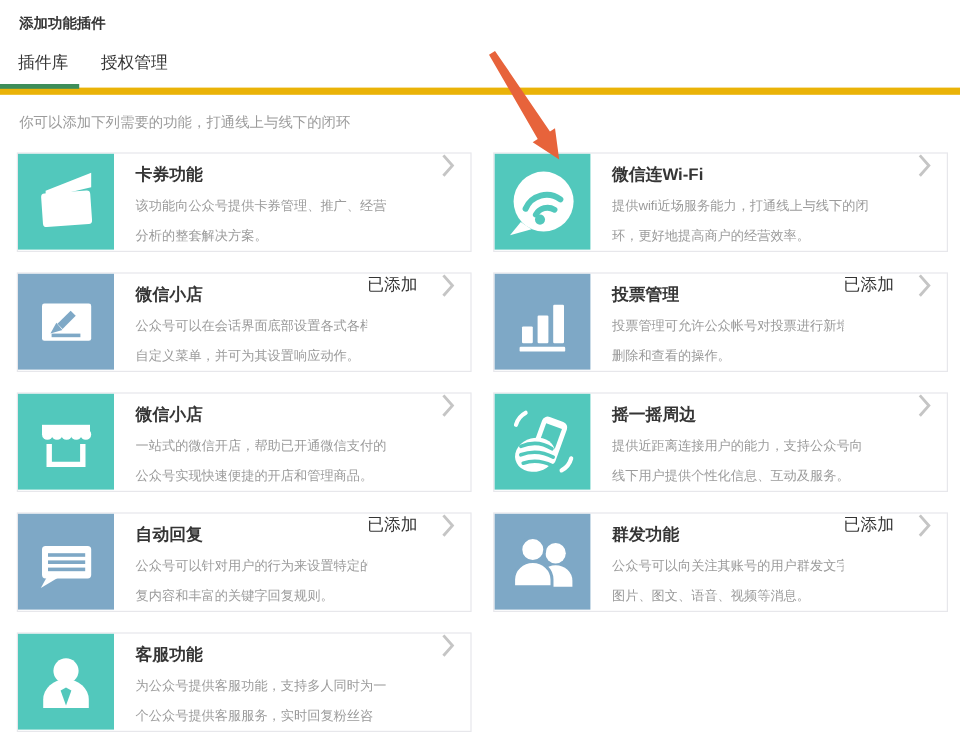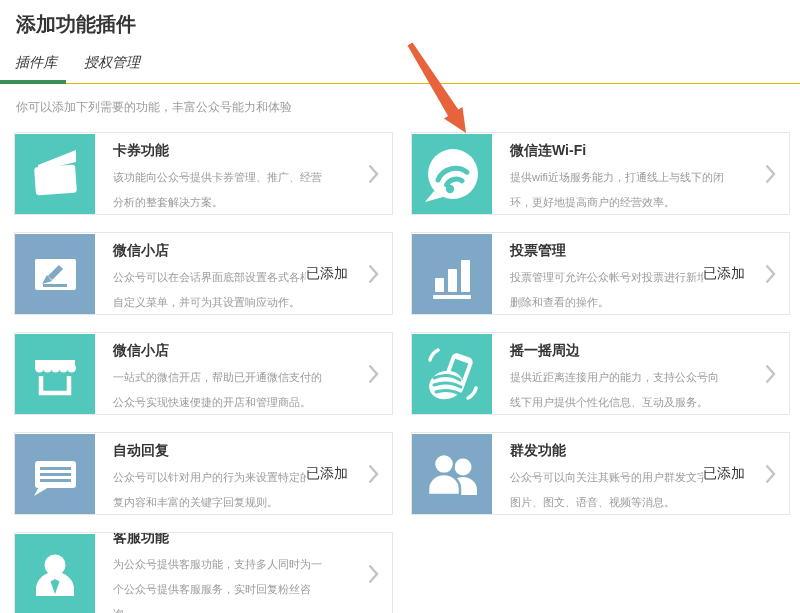--- a/index.html
+++ b/index.html
@@ -4,31 +4,30 @@
 <style>
   * { margin: 0; padding: 0; box-sizing: border-box; }
   html, body { width: 800px; height: 613px; overflow: hidden; }
   body {
     font-family: "Liberation Sans", "DejaVu Sans", sans-serif;
     background: #ffffff;
     color: #353535;
     position: relative;
   }
   .page-title {
-    font-size: 20px;
+    font-size: 12px;
     font-weight: bold;
     color: #353535;
     padding: 11px 0 0 16px;
   }
   .tab-bar {
     margin-top: 14px;
-    border-bottom: 1px solid #eab308;
+    border-bottom: 6px solid #eab308;
     font-size: 14px;
     white-space: nowrap;
-    font-style: italic;
   }
   .tab {
     display: inline-block;
     position: relative;
     padding: 2px 9px 11px 15px;
     color: #353535;
     cursor: pointer;
   }
   .tab.active::after {
     content: "";
@@ -45,21 +44,21 @@
   }
   .cards-grid {
     display: grid;
     grid-template-columns: 1fr 1fr;
     column-gap: 18px;
     row-gap: 17px;
     margin: 0 10px 0 14px;
   }
   .card {
     display: flex;
-    align-items: center;
+    align-items: flex-start;
     height: 83px;
     border: 1px solid #e7e7eb;
     background: #ffffff;
     overflow: hidden;
     cursor: pointer;
   }
   .icon-box {
     flex: 0 0 80px;
     width: 80px;
   }
@@ -109,21 +108,21 @@
 </head>
 <body>
 
 <div class="page-title">添加功能插件</div>
 
 <div class="tab-bar">
   <span class="tab active">插件库</span>
   <span class="tab">授权管理</span>
 </div>
 
-<div class="page-subtitle">你可以添加下列需要的功能，丰富公众号能力和体验</div>
+<div class="page-subtitle">你可以添加下列需要的功能，打通线上与线下的闭环</div>
 
 <div class="cards-grid">
 
   <div class="card">
     <div class="icon-box teal">
       <svg viewBox="0 0 80 80">
         <polygon points="23,31 61,16 61,28 23,37" fill="#fff"></polygon>
         <rect x="20" y="32" width="41" height="28" rx="3" fill="#fff" transform="rotate(-4 40 46)"></rect>
       </svg>
     </div>

